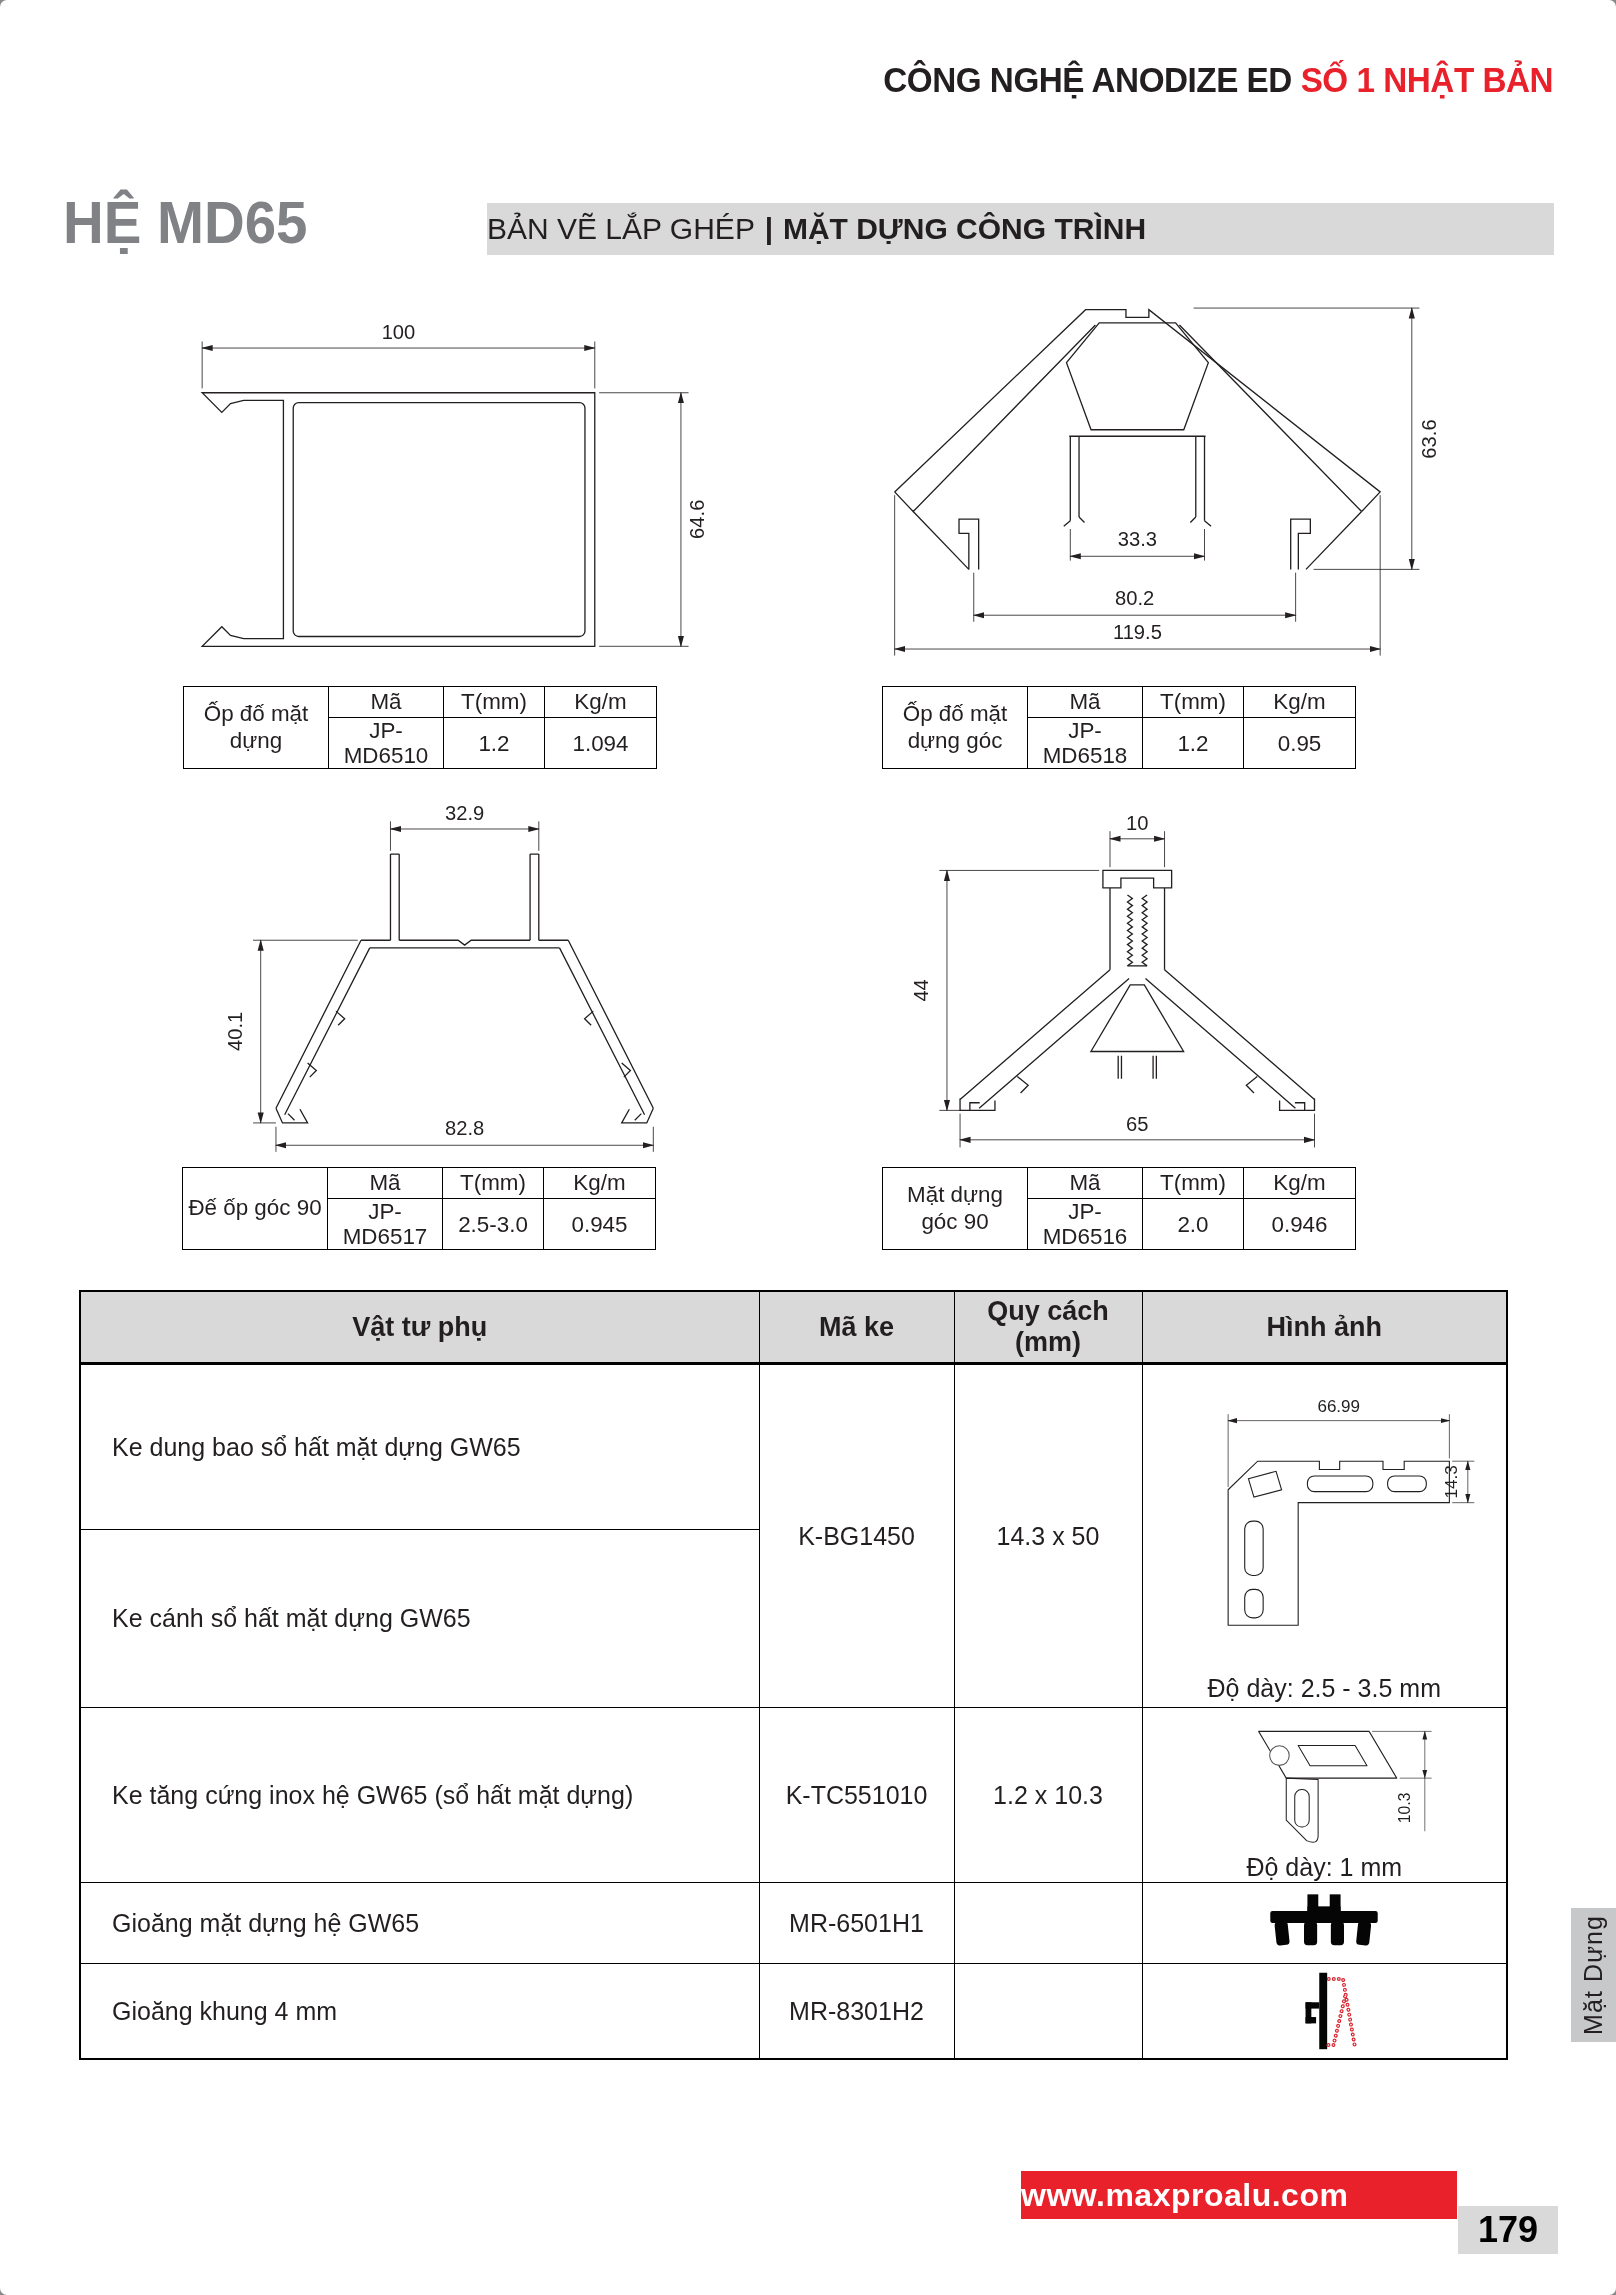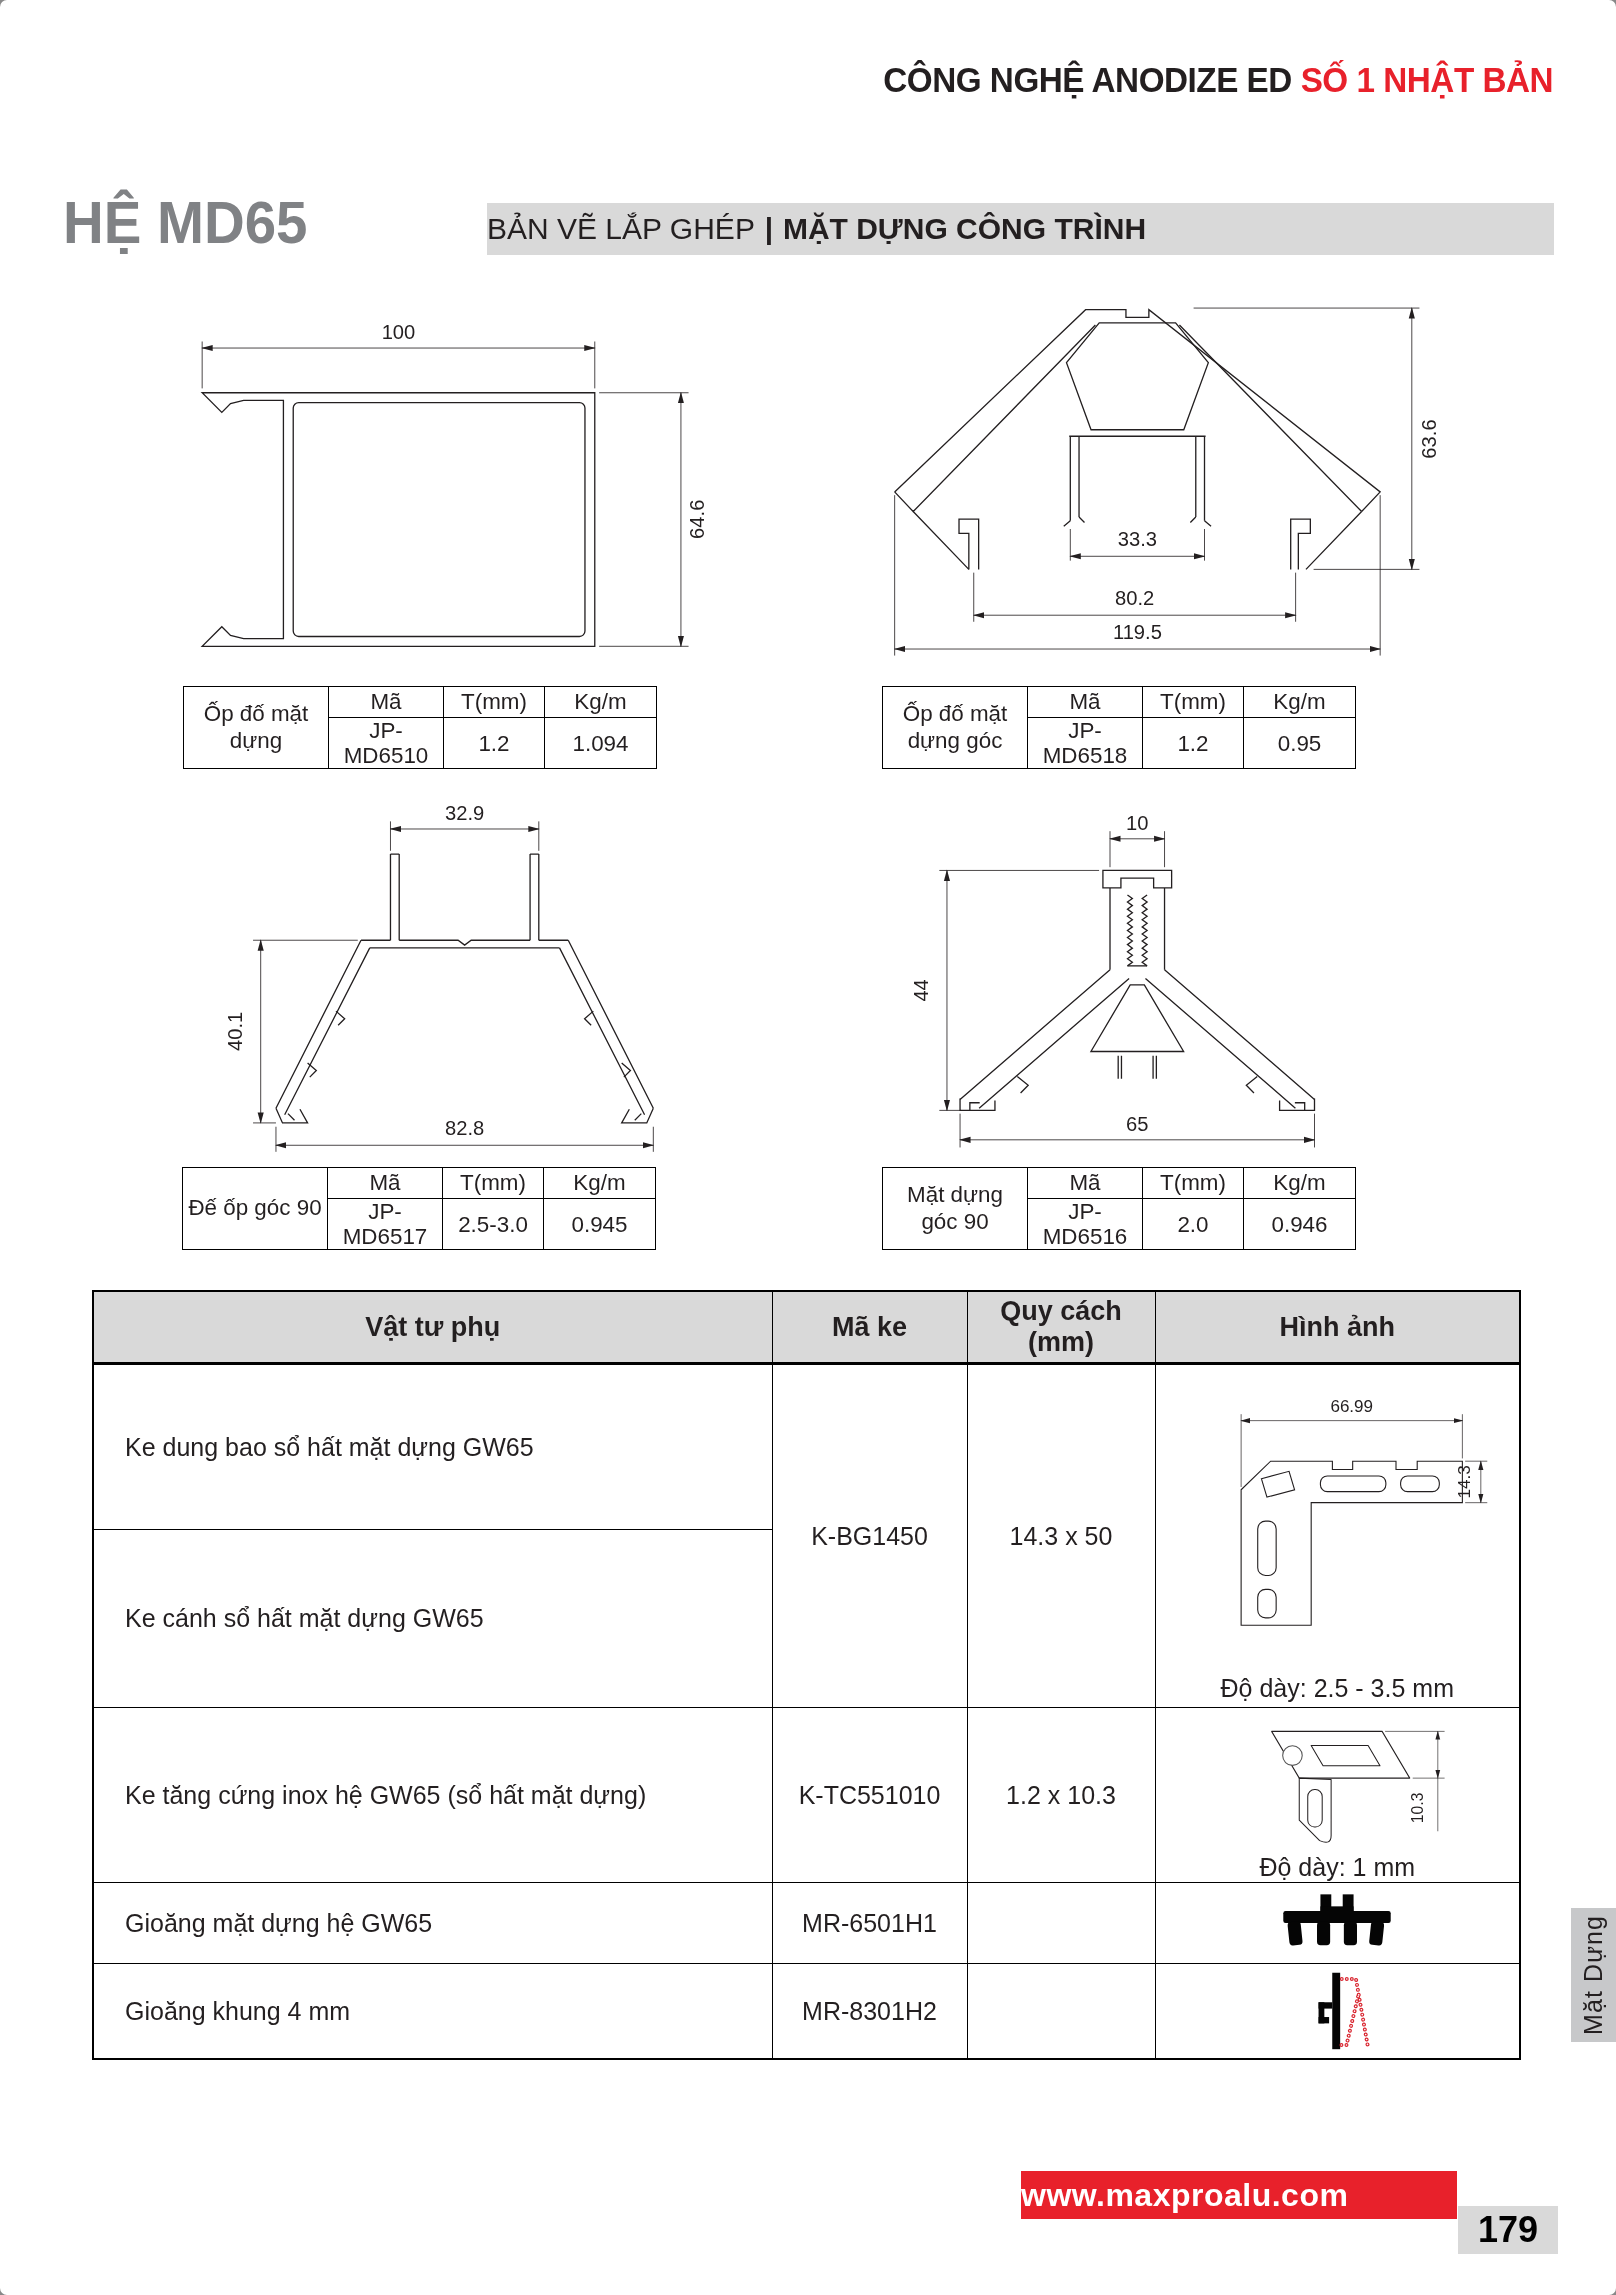--- a/index.html
+++ b/index.html
@@ -24,21 +24,21 @@
   svg.cad text{fill:#231f20;stroke:none;font-size:37px;text-anchor:middle;
                font-family:"Liberation Sans","DejaVu Sans",sans-serif;}
 
   
   table.mini{position:absolute;border-collapse:collapse;table-layout:fixed;font-size:22.4px;}
   table.mini td,table.mini th{border:1.6px solid #000;text-align:center;font-weight:normal;
                               height:30px;padding:0 3.3px;line-height:1.12;}
   table.mini td.plabel{line-height:1.2;text-align:center;}
 
   
-  table.acc{position:absolute;left:92px;top:1290px;border-collapse:collapse;table-layout:fixed;font-size:25px;}
+  table.acc{position:absolute;left:79px;top:1290px;border-collapse:collapse;table-layout:fixed;font-size:25px;}
   table.acc th,table.acc td{border:1.6px solid #000;}
   table.acc{border:2.2px solid #000;}
   table.acc thead th{background:#d9d9d9;font-size:27px;font-weight:bold;height:68px;text-align:center;}
   table.acc thead th{border-bottom:3.3px solid #000;}
   table.acc td.lbl{text-align:left;padding-left:31px;padding-right:11px;}
   table.acc td.ctr{text-align:center;}
   table.acc td.img{text-align:center;vertical-align:middle;padding:0;}
   .thick-note{font-size:25px;margin-top:3.3px;}
 
   

